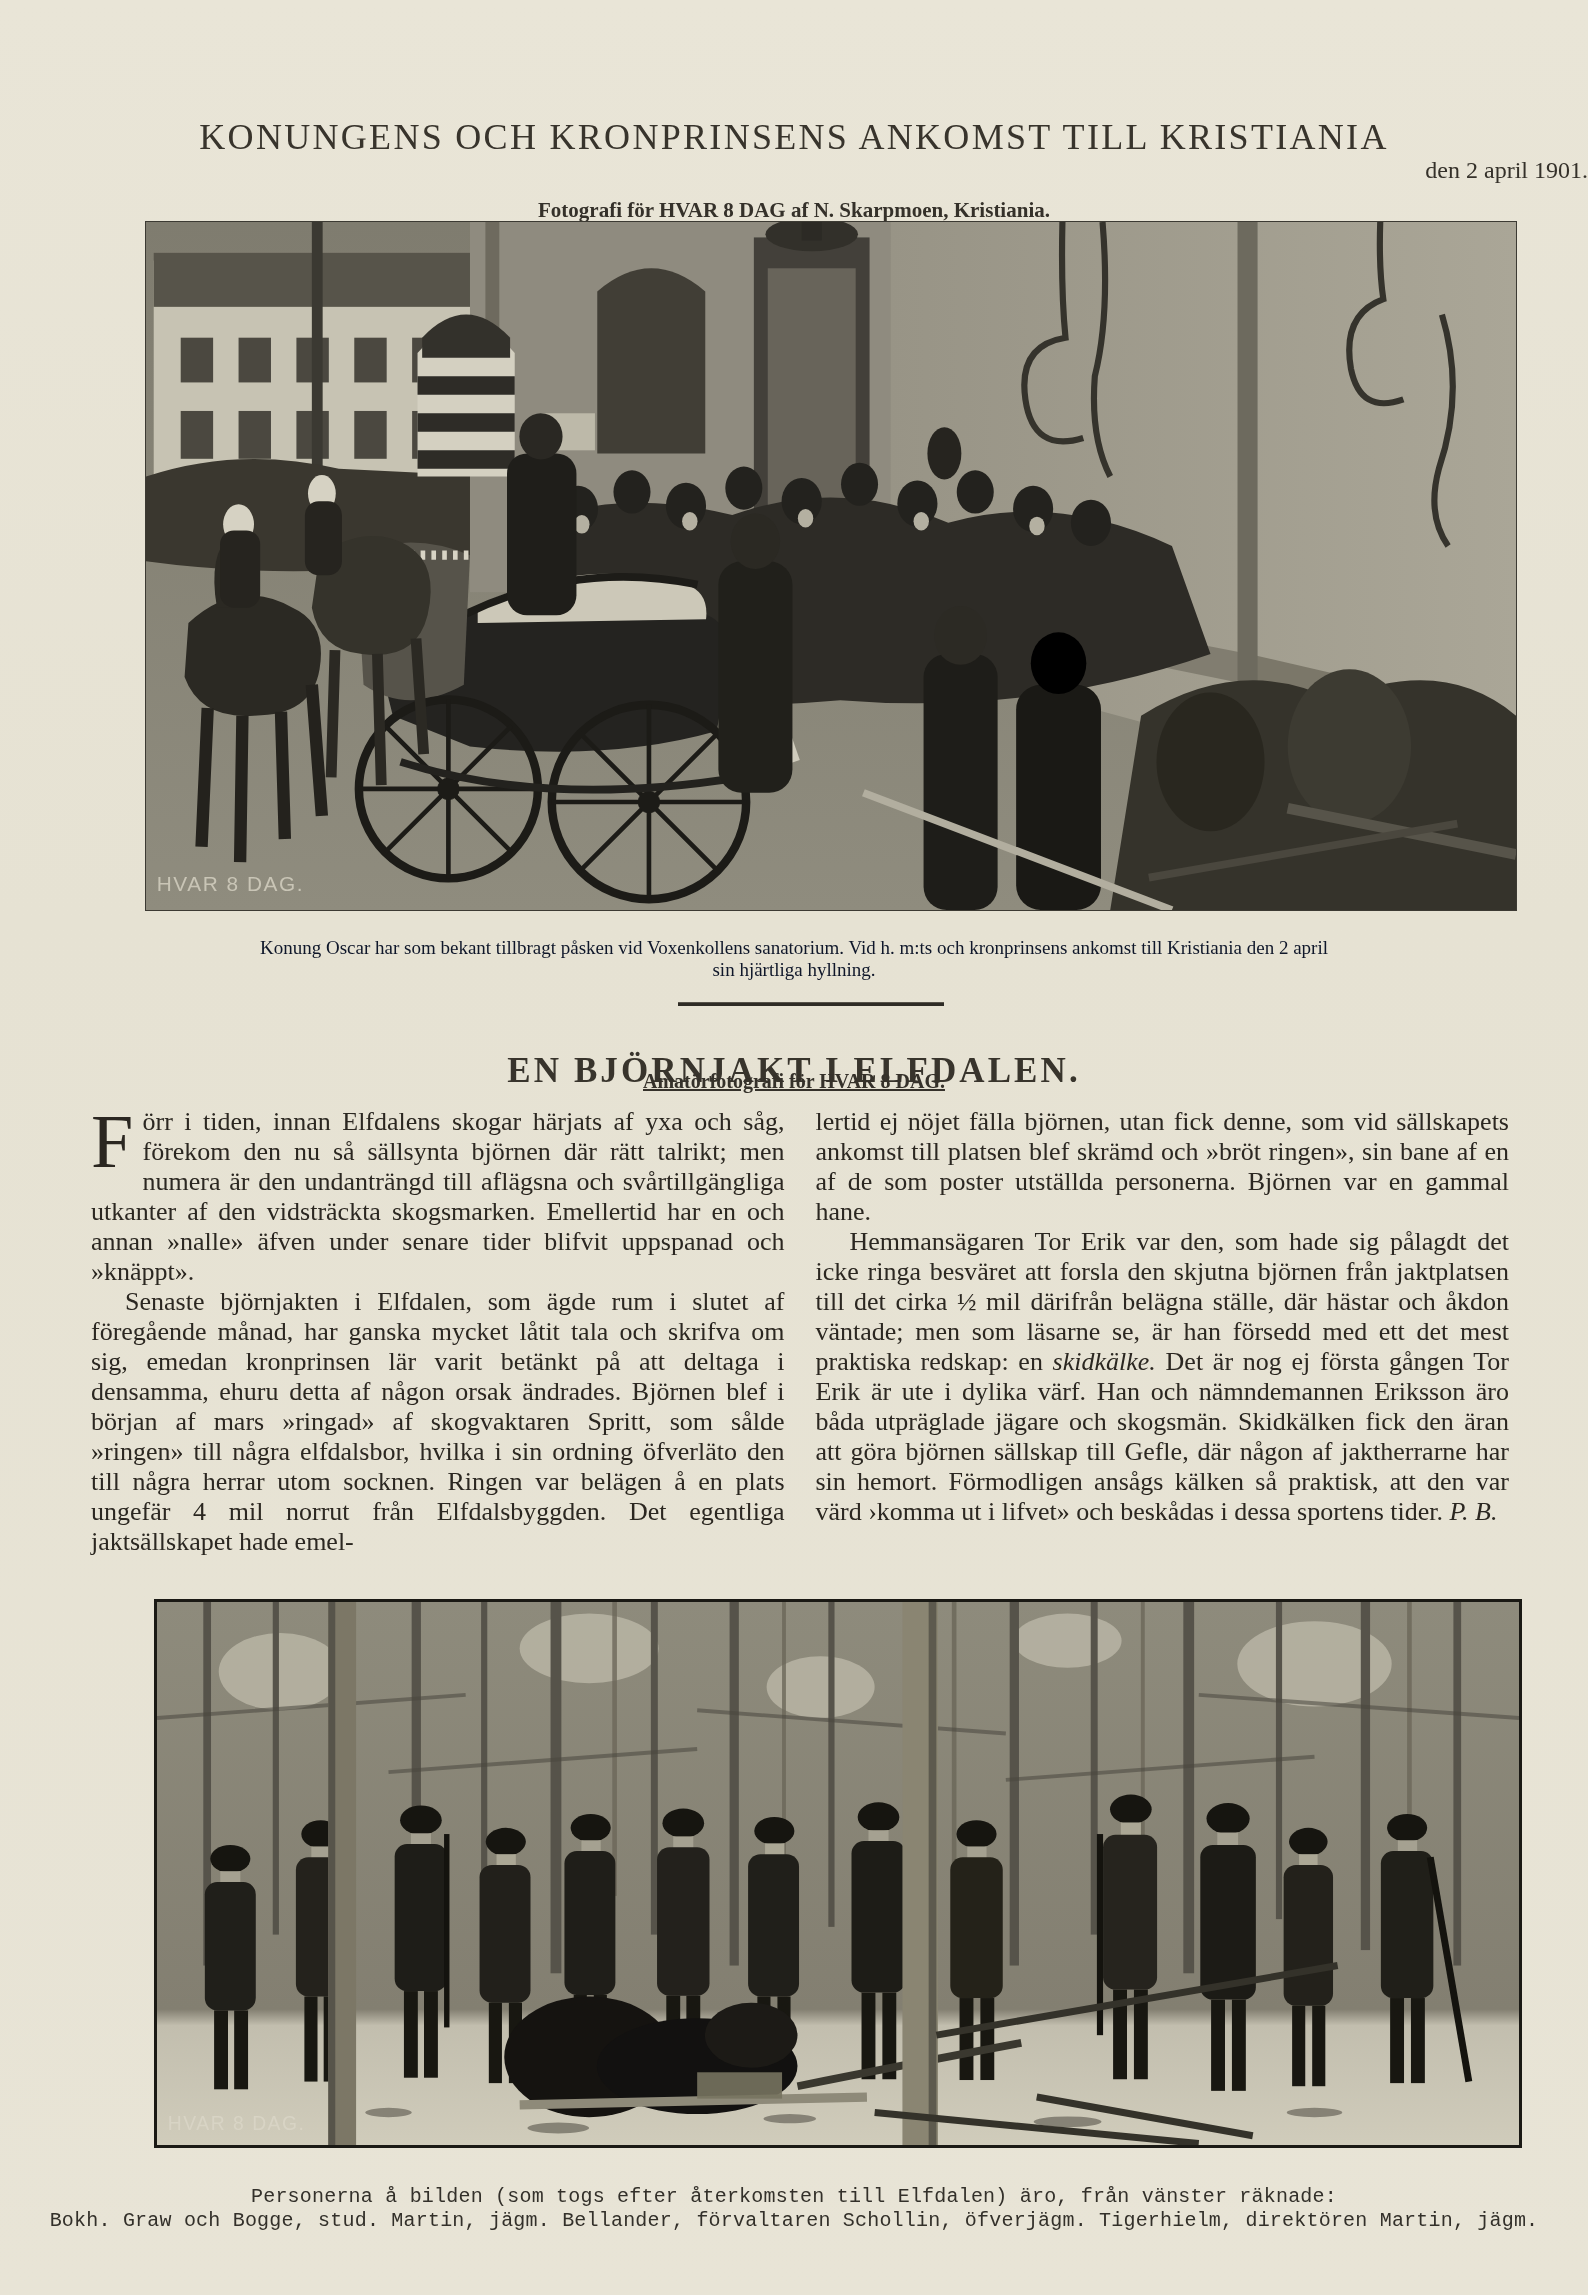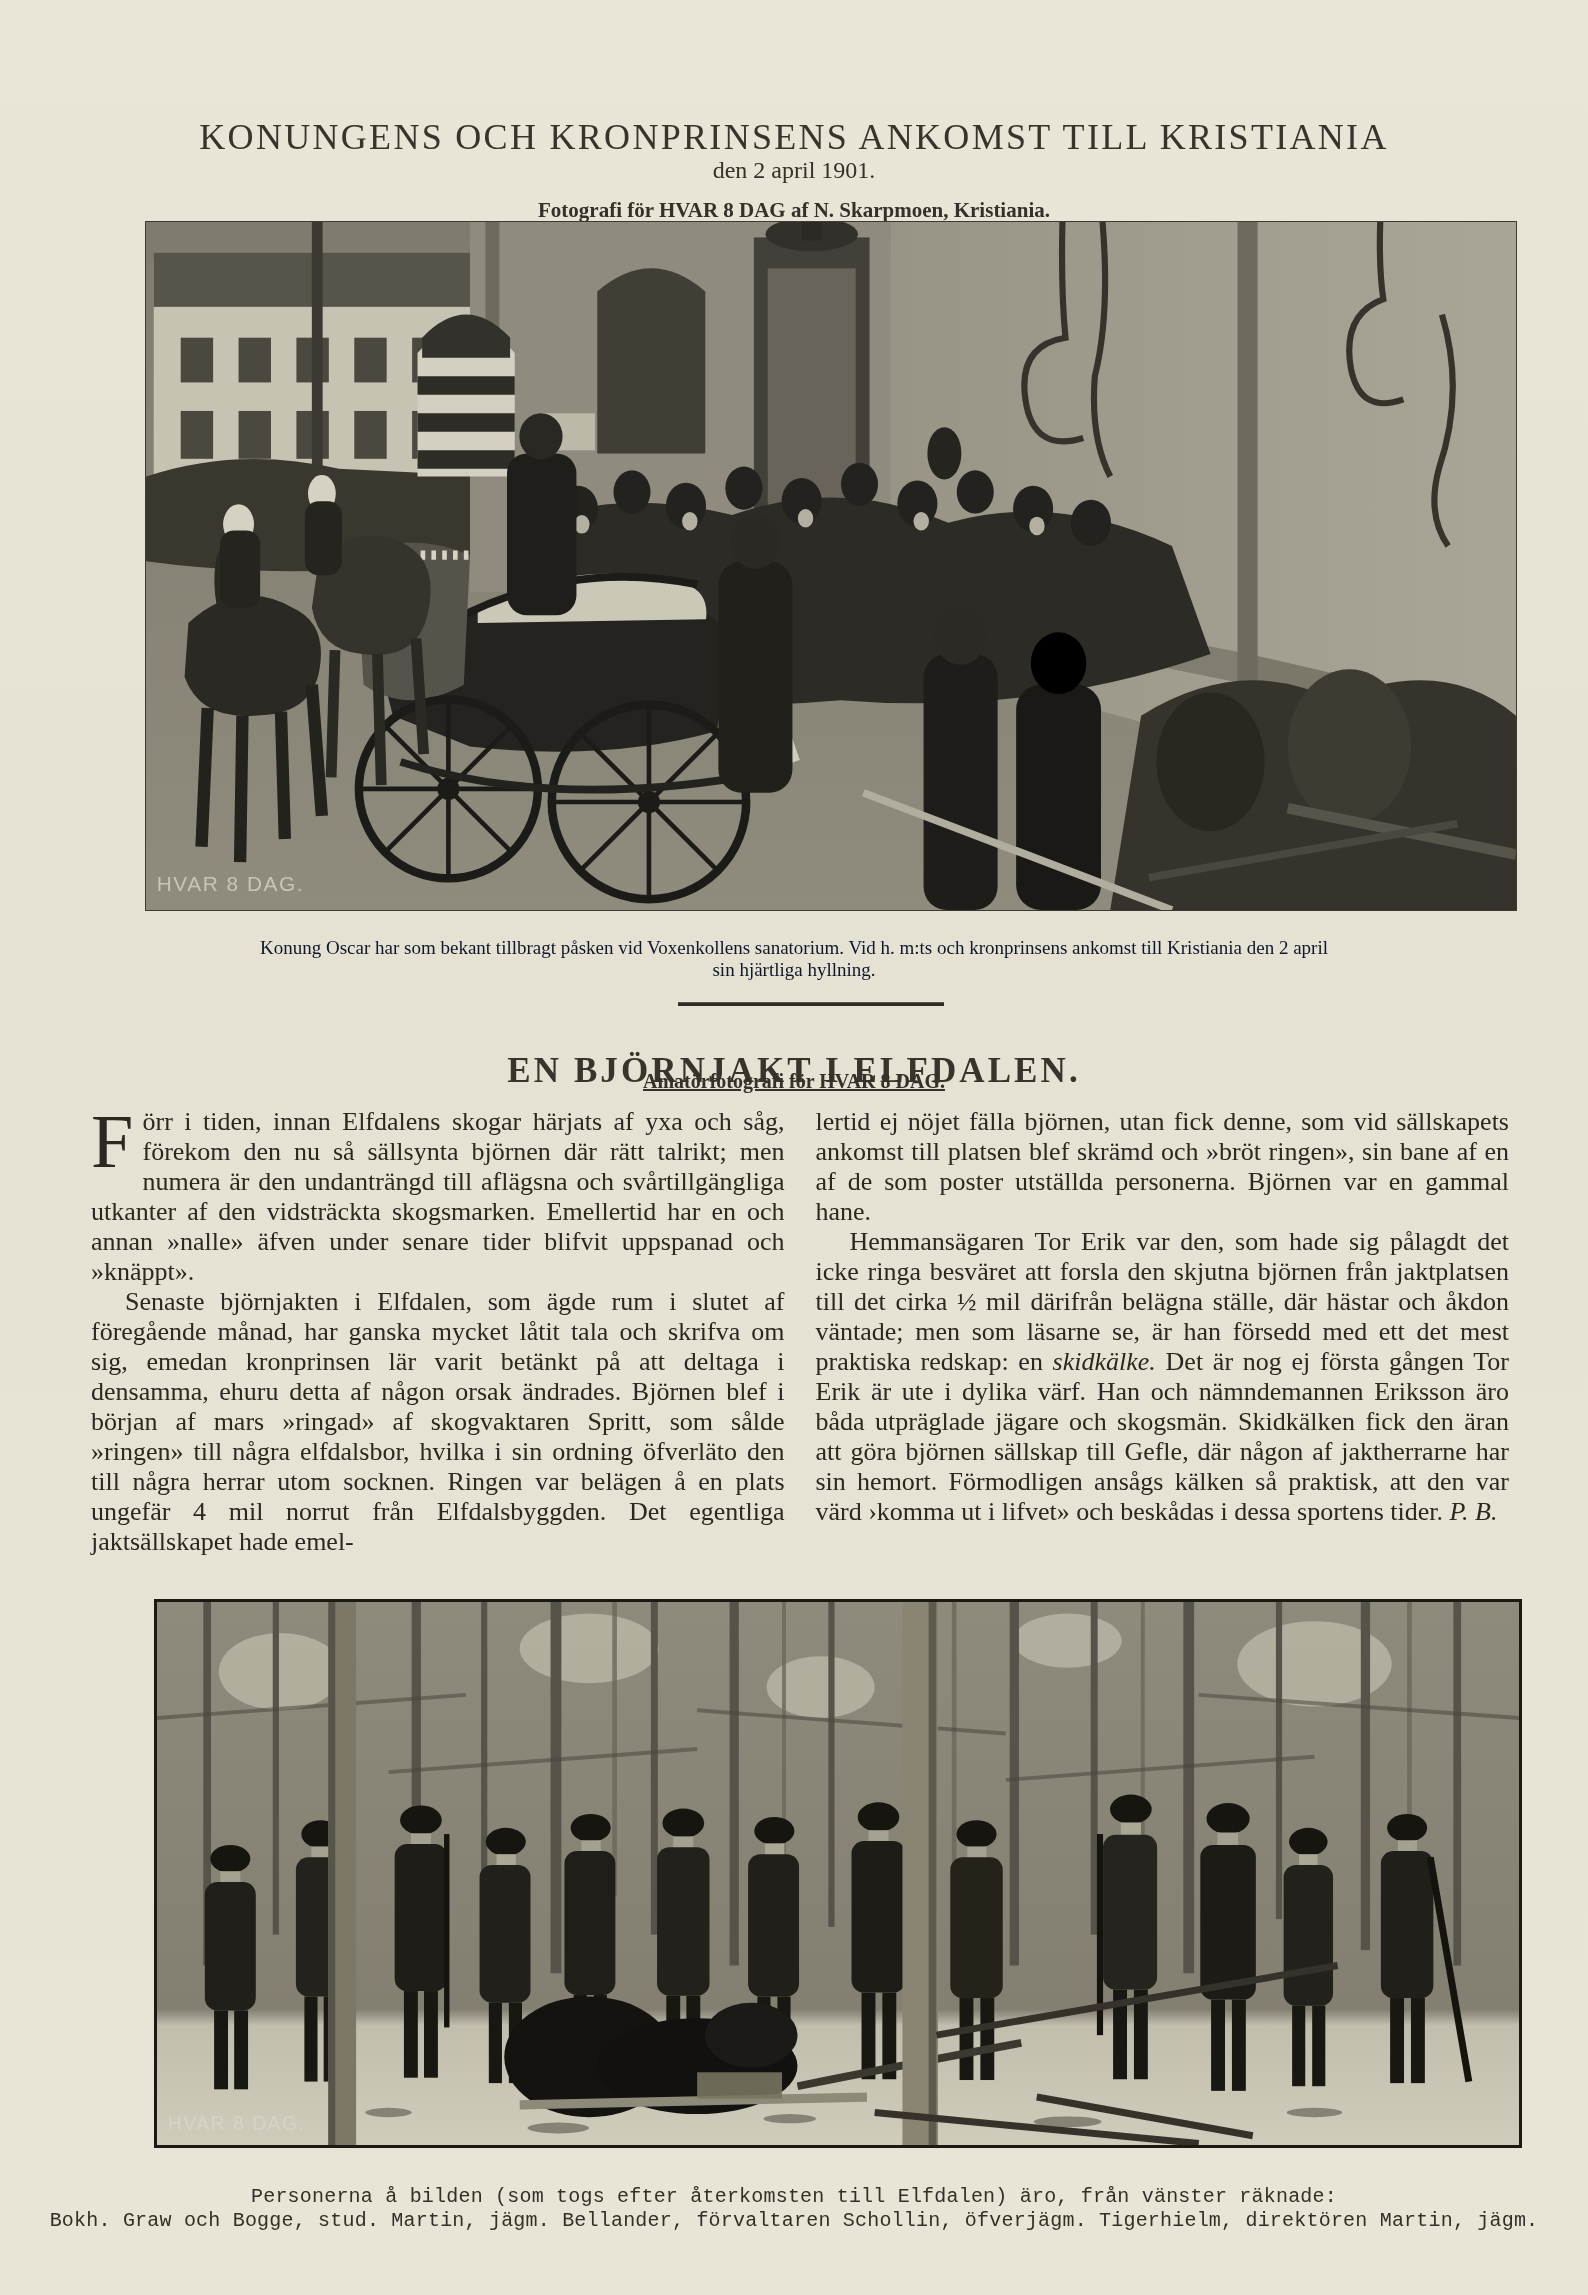--- a/index.html
+++ b/index.html
@@ -9,21 +9,21 @@
     background-image:linear-gradient(180deg,#e9e5d7 0%,#e6e2d3 40%,#e8e4d6 100%);
     font-family:"Liberation Serif",serif;
     color:#2b2721;
     overflow:hidden;
   }
   .center{position:absolute;left:0;width:100%;text-align:center;}
   .headline1{
     top:108px;font-size:36px;font-weight:400;letter-spacing:2.3px;
     color:#38342c;font-family:"Liberation Serif",serif;margin-top:8px;
   }
-  .dateline{top:157px;font-size:24px;color:#35312a;}
+  .dateline{top:157px;font-size:24px;color:#35312a;text-align:right;}
   .credit1{top:198px;font-size:21px;font-weight:bold;color:#35312a;}
   .photo-frame1{
     position:absolute;left:145px;top:221px;width:1372px;height:690px;
     border:1.5px solid #3c3a33;box-sizing:border-box;background:#8d8a7f;
   }
   .photo-frame1 svg{display:block;width:100%;height:100%;}
   .caption1{
     top:937px;font-size:19px;line-height:22.3px;color:#0f172a;
   }
   .caption1 div{white-space:nowrap;}

